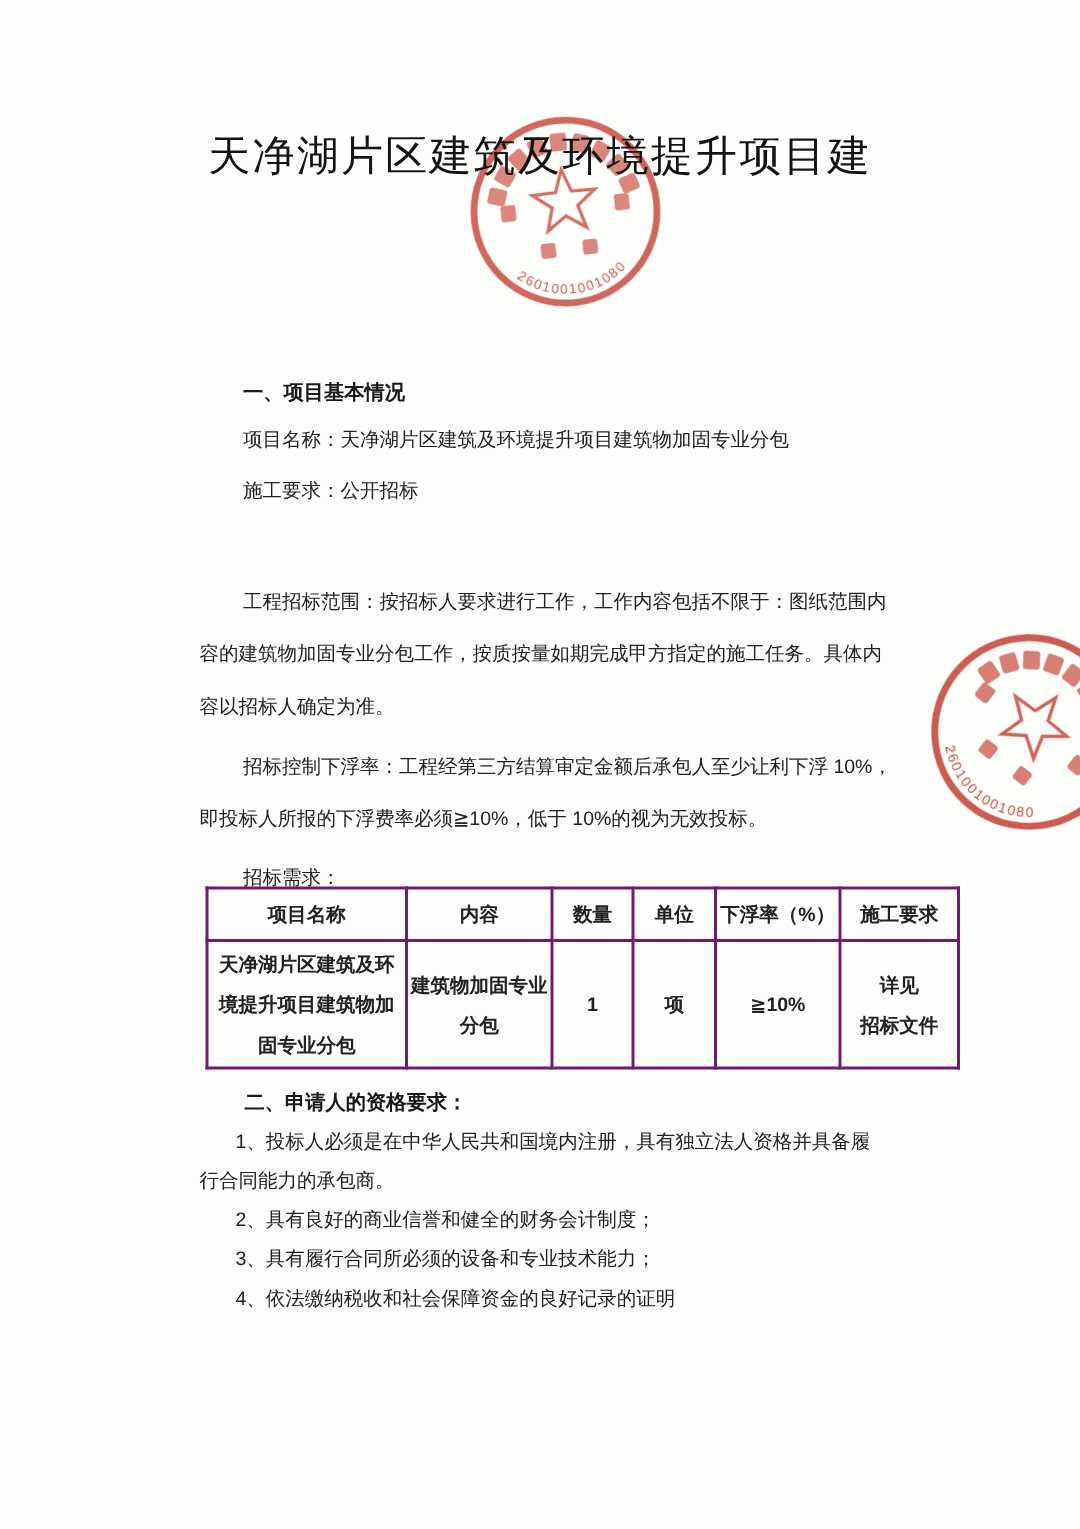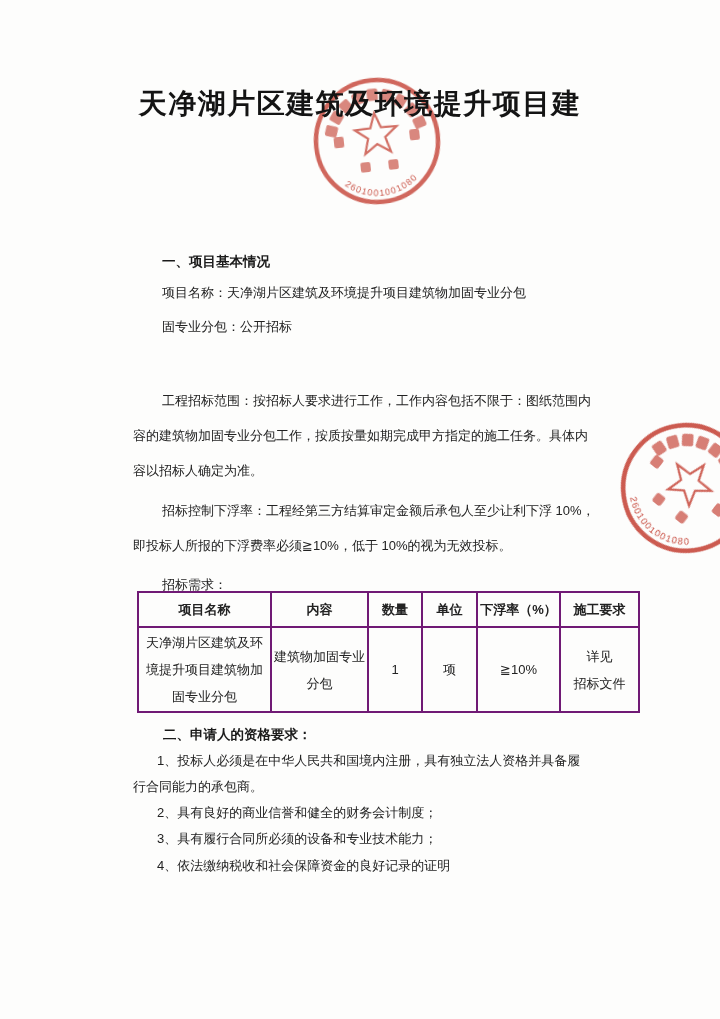--- a/index.html
+++ b/index.html
@@ -8,40 +8,40 @@
     font-family:"Liberation Sans","DejaVu Sans",sans-serif;
   }
   .page {
     position:relative; width:720px; height:1019px;
     background:#fdfdfc; overflow:hidden; color:#1e1e1e;
   }
   
   .title {
     position:absolute; top:76px; left:0; width:720px;
     text-align:center; font-size:28px; line-height:56px;
-    font-weight:bold; letter-spacing:1.5px; color:#141414; z-index:3;
+    font-weight:normal; letter-spacing:1.5px; color:#141414; z-index:3;
   }
   
   .ln {
     position:absolute; font-size:13px; line-height:17px;
     white-space:nowrap; color:#222; z-index:3; font-weight:500;
   }
   .b { font-weight:bold; font-size:13.5px; color:#1a1a1a; }
   
   table.req {
     position:absolute; left:137px; top:591px;
     border-collapse:collapse; table-layout:fixed; z-index:3;
   }
   .req th, .req td {
     border:2px solid #701a75; font-size:13px; text-align:center;
     vertical-align:middle; padding:0 2px; color:#222;
     white-space:pre-line; overflow:hidden;
   }
   .req th { height:33px; font-weight:600; }
-  .req td { height:83px; line-height:27px; font-weight:400; }
+  .req td { height:83px; line-height:27px; font-weight:700; }
   
   .stamp {
     position:absolute; pointer-events:none;
     color:var(--seal-color,#c23a2c); filter:blur(0.3px); z-index:1;
   }
   .stamp-top  { left:311px; top:75px;  width:132px; height:132px; opacity:.85; transform:rotate(-6deg); }
   .stamp-right{ left:618px; top:420px; width:136px; height:136px; opacity:.92; transform:rotate(38deg); }
   .stamp svg { display:block; width:100%; height:100%; }
 </style>
 </head>
@@ -100,21 +100,21 @@
       </text>
     </svg>
   </div>
 
   <div class="title">
     <div>天净湖片区建筑及环境提升项目建</div>
   </div>
 
   <div class="ln b" style="left:162px; top:253px;">一、项目基本情况</div>
   <div class="ln" style="left:162px; top:284px;">项目名称：天净湖片区建筑及环境提升项目建筑物加固专业分包</div>
-  <div class="ln" style="left:162px; top:318px;">固专业分包：公开招标</div>
+  <div class="ln" style="left:162px; top:318px;">施工要求：公开招标</div>
 
   <div class="ln" style="left:162px; top:392px;">工程招标范围：按招标人要求进行工作，工作内容包括不限于：图纸范围内</div>
   <div class="ln" style="left:133px; top:427px;">容的建筑物加固专业分包工作，按质按量如期完成甲方指定的施工任务。具体内</div>
   <div class="ln" style="left:133px; top:462px;text-align:center;">容以招标人确定为准。</div>
 
   <div class="ln" style="left:162px; top:502px;">招标控制下浮率：工程经第三方结算审定金额后承包人至少让利下浮 10%，</div>
   <div class="ln" style="left:133px; top:537px;">即投标人所报的下浮费率必须≧10%，低于 10%的视为无效投标。</div>
 
   <div class="ln" style="left:162px; top:576px;">招标需求：</div>
 

